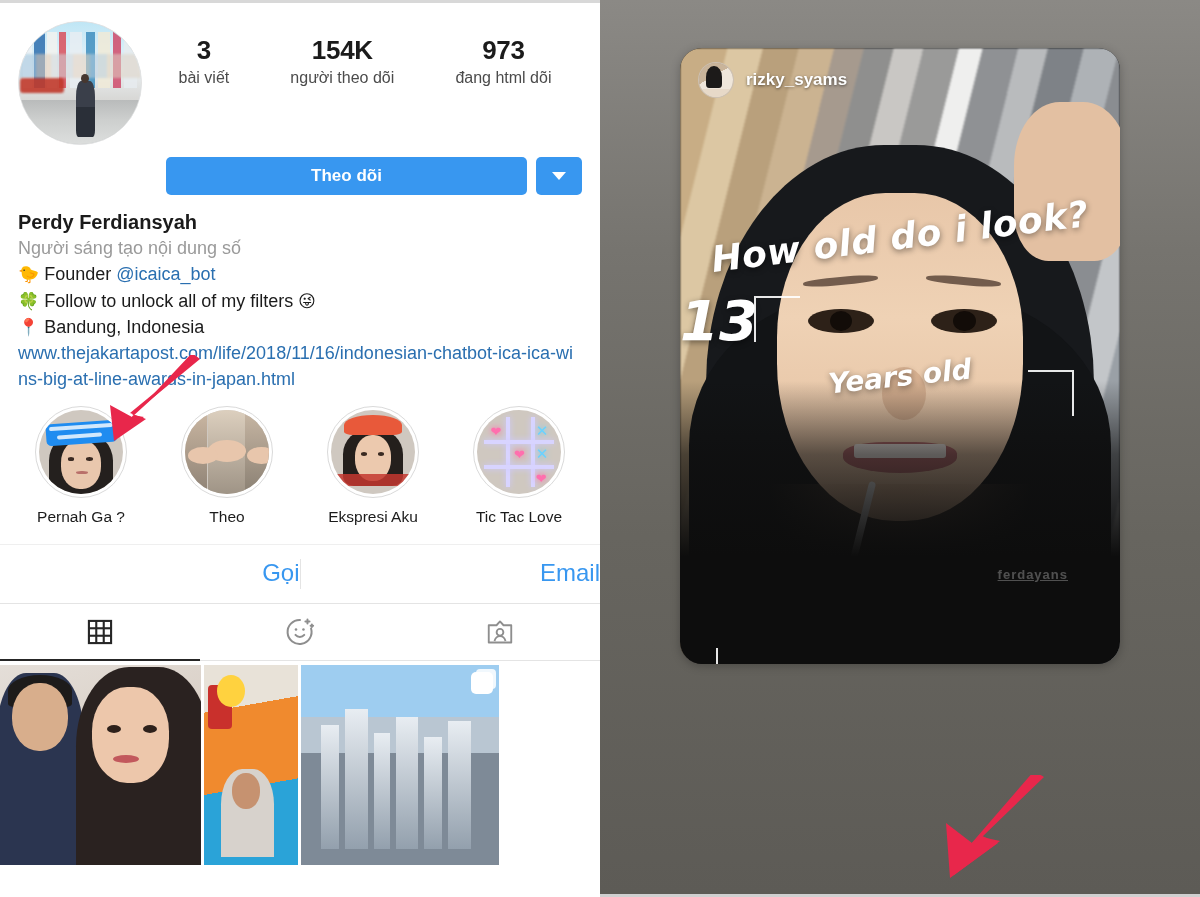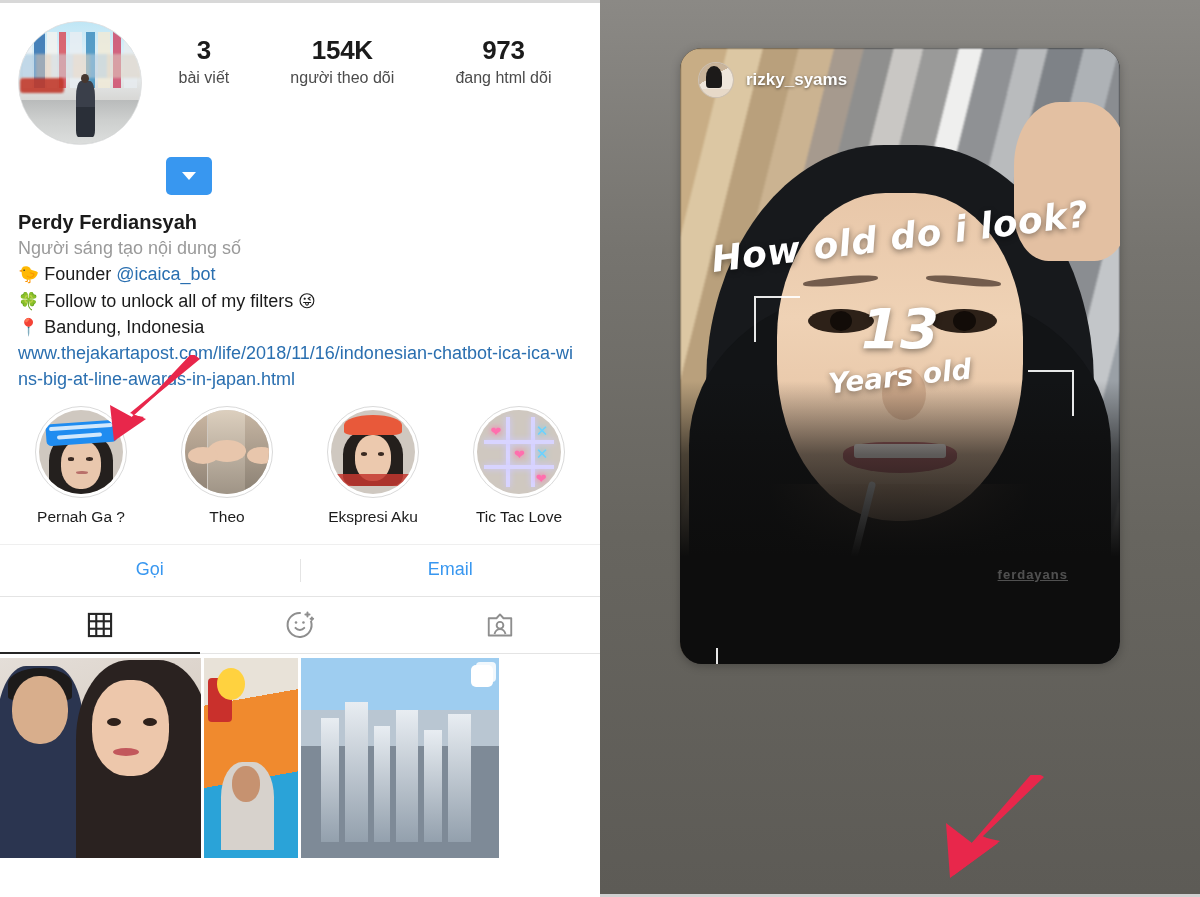--- a/index.html
+++ b/index.html
@@ -127,22 +127,22 @@
   .t5 .v1,.t5 .v2{position:absolute;top:8%;height:84%;width:4px;background:#d8d4ff;box-shadow:0 0 6px #cfc9ff;}
   .t5 .v1{left:34%;}.t5 .v2{left:64%;}
   .t5 .h1,.t5 .h2{position:absolute;left:8%;width:84%;height:4px;background:#d8d4ff;box-shadow:0 0 6px #cfc9ff;}
   .t5 .h1{top:36%;}.t5 .h2{top:65%;}
   .t5 .hrt{position:absolute;color:#ff6fae;font-size:13px;text-shadow:0 0 6px #ff6fae;}
   .t5 .x{position:absolute;color:#69d2ff;font-size:15px;font-weight:700;text-shadow:0 0 6px #69d2ff;}
 
   
   .contact-row{display:flex;margin-top:18px;border-top:1px solid #efefef;}
   .contact-btn{
-    flex:1;text-align:center;padding:14px 0 16px 0;
-    color:#3897f0;font-size:18px;cursor:pointer;
+    flex:1;text-align:right;padding:14px 0 16px 0;
+    color:#3897f0;font-size:24px;cursor:pointer;
   }
   .contact-sep{width:1px;background:#e4e4e4;margin:14px 0;}
 
   .tabbar{display:flex;border-top:1px solid #e4e4e4;border-bottom:1px solid #e4e4e4;height:56px;}
   .tab{flex:1;display:flex;align-items:center;justify-content:center;cursor:pointer;position:relative;}
   .tab.active:after{content:"";position:absolute;bottom:-1px;left:0;right:0;height:2px;background:#262626;}
 
   
   .photo-grid{display:flex;gap:3px;padding-top:4px;height:200px;}
   .cell{position:relative;overflow:hidden;}
@@ -238,25 +238,24 @@
   
   .ar-title{
     position:absolute;left:0;right:0;top:168px;text-align:center;
     color:#fff;font-size:36px;font-weight:700;font-style:italic;
     letter-spacing:.5px;
     text-shadow:0 2px 6px rgba(0,0,0,.45);
     transform:rotate(-7deg);
     font-family:"DejaVu Sans","Liberation Sans",sans-serif;
   }
   .ar-age{
-    position:absolute;left:0;right:0;top:240px;text-align:center;
+    position:absolute;left:0;right:0;top:240px;text-align:left;
     color:#fff;font-size:56px;font-weight:700;font-style:italic;
     text-shadow:0 2px 6px rgba(0,0,0,.45);
     font-family:"DejaVu Sans","Liberation Sans",sans-serif;
-    margin-top:8px;
   }
   .ar-unit{
     position:absolute;left:0;right:0;top:312px;text-align:center;
     color:#fff;font-size:28px;font-weight:700;font-style:italic;
     text-shadow:0 2px 6px rgba(0,0,0,.45);
     transform:rotate(-6deg);
     font-family:"DejaVu Sans","Liberation Sans",sans-serif;
   }
   .brkt{position:absolute;border:2px solid rgba(255,255,255,.9);width:44px;height:44px;}
   .b-tl{left:74px;top:248px;border-right:0;border-bottom:0;}
@@ -300,20 +299,21 @@
           <div class="lbl">người theo dõi</div>
         </div>
         <div class="stat">
           <div class="num">973</div>
           <div class="lbl">đang html dõi</div>
         </div>
       </div>
     </div>
 
     <div class="action-row">
+      <button class="follow-btn">Theo dõi</button>
       <button class="caret-btn">
         <span class="tri"></span>
       </button>
     </div>
 
     <div class="bio">
       <div class="fullname">Perdy Ferdiansyah</div>
       <div class="category">Người sáng tạo nội dung số</div>
 
       <div class="line">

